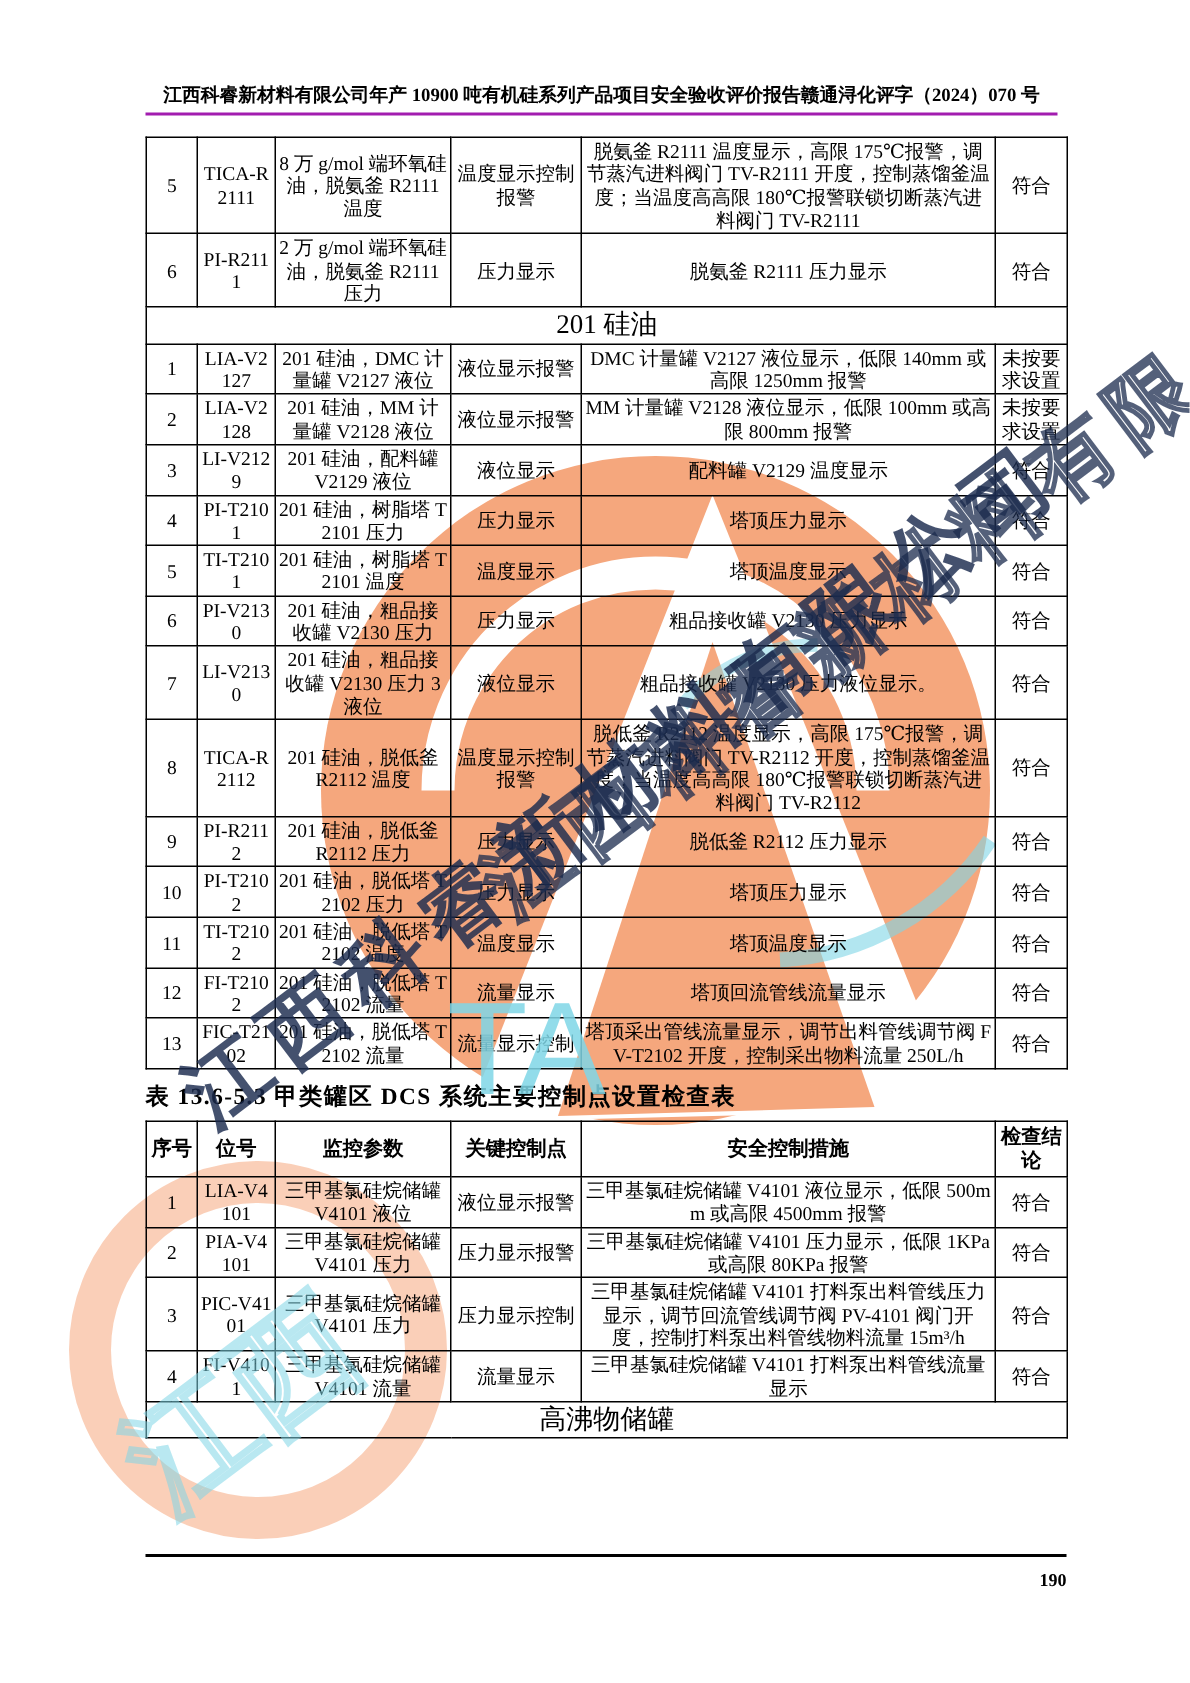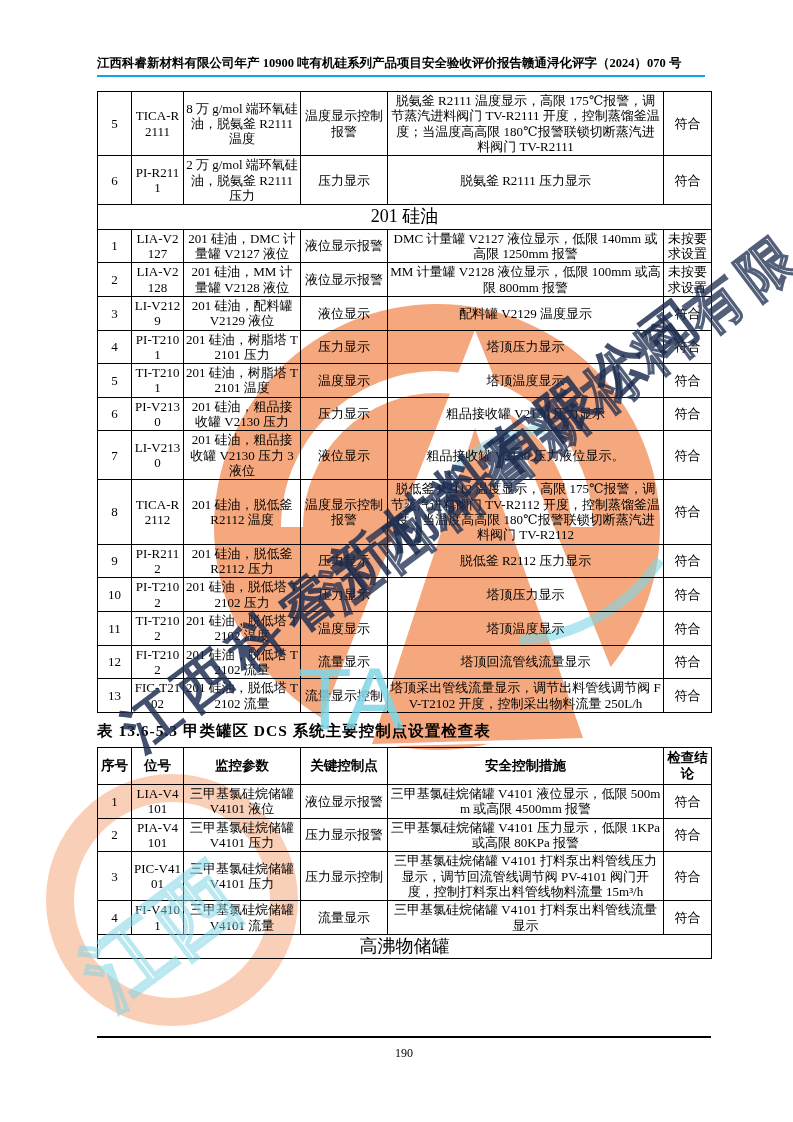--- a/index.html
+++ b/index.html
@@ -5,23 +5,23 @@
   html,body{margin:0;padding:0;}
   body{
     width:793px;height:1122px;position:relative;overflow:hidden;
     background:#ffffff;
     font-family:"Liberation Serif","DejaVu Serif",serif;
     color:#000;
   }
   
   .page-header{
     position:absolute;left:97px;top:55px;width:608px;
-    display:flex;justify-content:flex-start;align-items:flex-end;
+    display:flex;justify-content:center;align-items:flex-end;
     font-size:12.5px;font-weight:bold;
-    border-bottom:2px solid #0ea5e9;padding-bottom:3px;
+    border-bottom:2px solid #a21caf;padding-bottom:3px;
     z-index:3;
   }
   
   .content{position:absolute;left:97px;top:91px;width:614px;z-index:1;}
   table.doc{border-collapse:collapse;width:614px;table-layout:fixed;
     font-size:13px;line-height:1.18;}
   table.doc td,table.doc th{
     border:1px solid #000;text-align:center;vertical-align:middle;
     padding:1px 2px;word-break:break-all;background:transparent;
   }
@@ -29,21 +29,21 @@
   col.c-point{width:87px}col.c-measure{width:276px}col.c-result{width:48px}
   td.section{height:16px;font-size:18px;padding:0;}
   table.doc th{font-weight:bold;font-size:13.5px;height:34px;}
   .table-title{
     text-align:left;font-weight:bold;font-size:15.5px;
     margin:8px 0 5px 0;letter-spacing:1px;
   }
   
   .page-footer{position:absolute;left:97px;top:1036px;width:614px;z-index:3;}
   .footer-rule{border-top:2px solid #000;height:0;}
-  .page-number{text-align:center;font-size:12px;margin-top:8px;}
+  .page-number{text-align:right;font-size:12px;margin-top:8px;font-weight:bold;}
   
   .wm{position:absolute;pointer-events:none;}
   .wm-under{z-index:0;}
   .wm-over{z-index:2;}
   .wm-seal{
     font-weight:bold;white-space:nowrap;letter-spacing:9px;
     transform-origin:left center;
   }
   .wm-seal.solid{color:rgba(27,43,78,0.82);}
   .wm-seal.outline{

